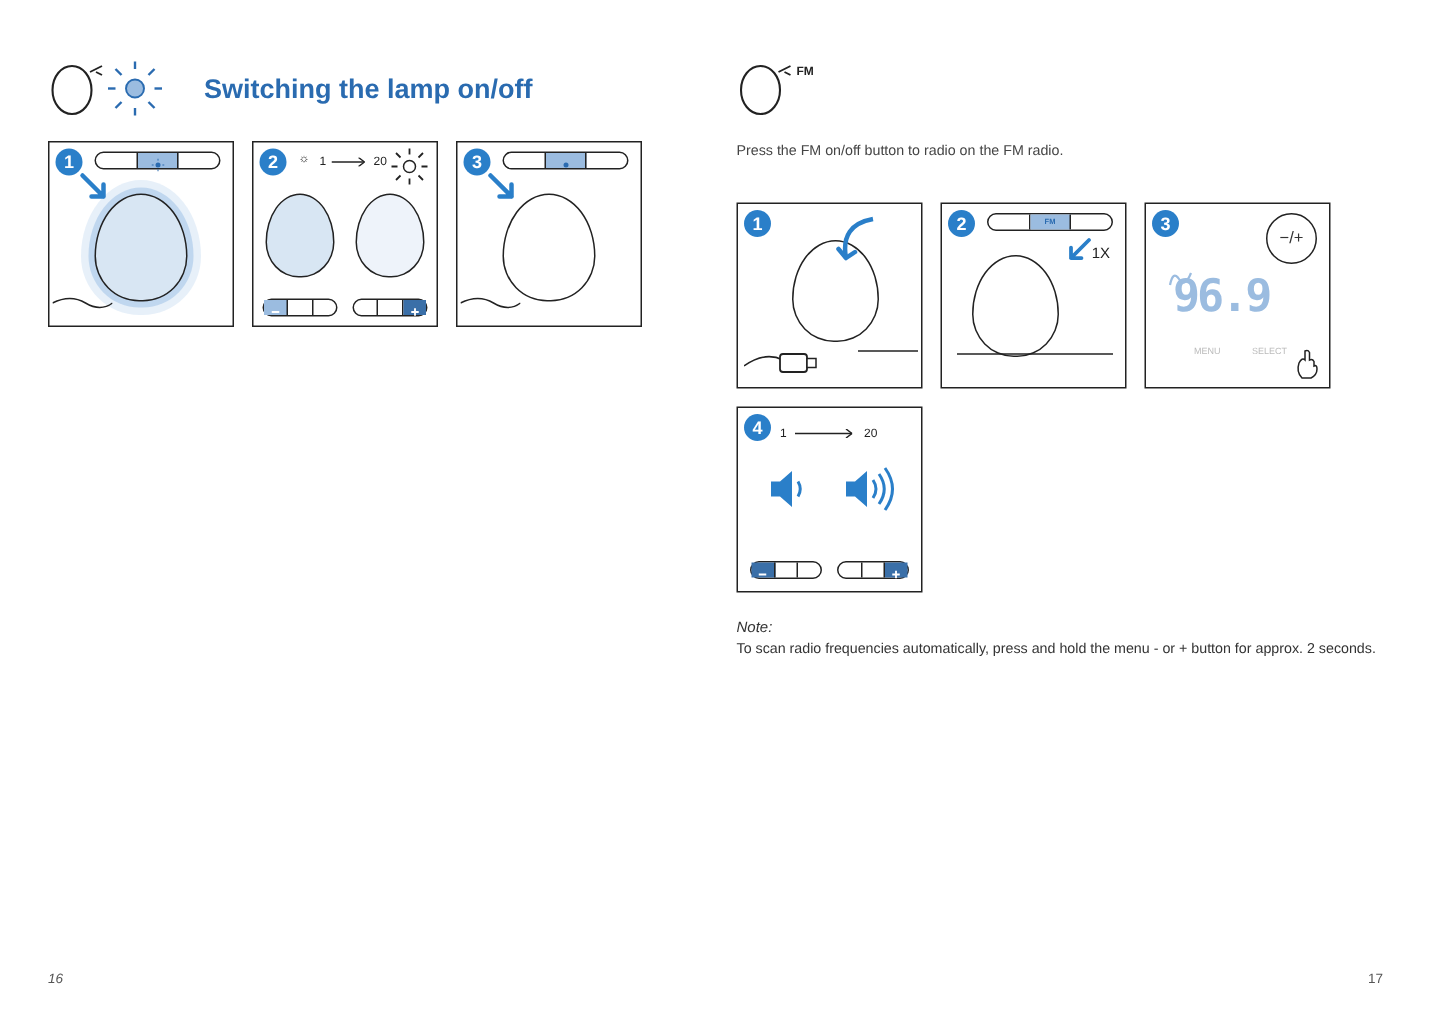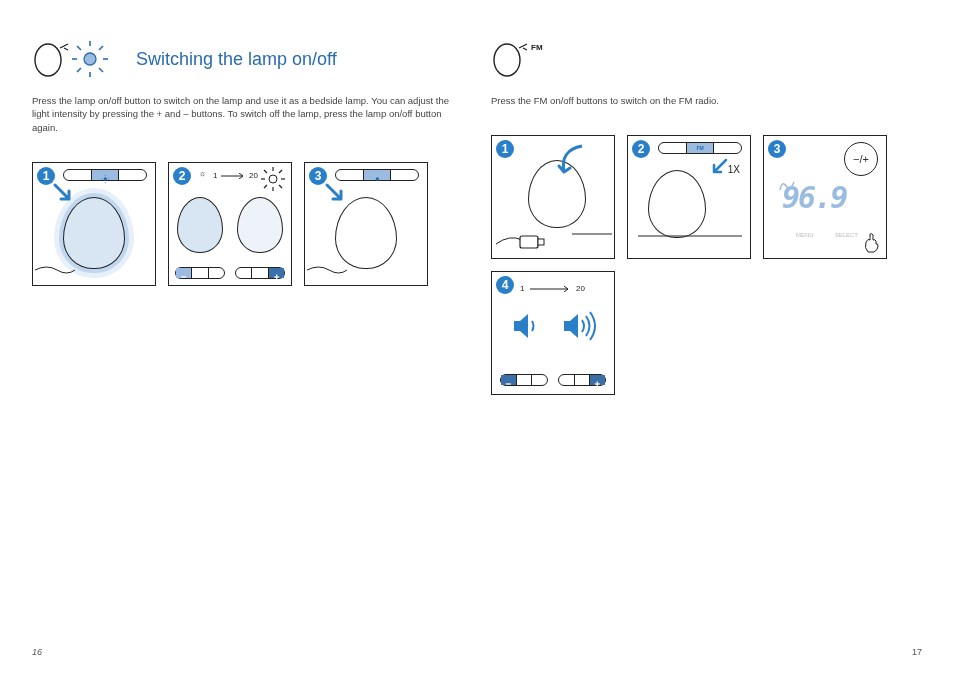--- a/index.html
+++ b/index.html
@@ -22,21 +22,21 @@
   .header {
     display: flex;
     align-items: center;
     gap: 18px;
     margin-bottom: 14px;
   }
   .header-icon { flex-shrink: 0; }
   .title {
     color: #2a6bb0;
     font-size: 18px;
-    font-weight: normal;
+    font-weight: bold;
   }
   .intro {
     font-size: 9.5px;
     line-height: 1.4;
     color: #444;
     margin-bottom: 28px;
   }
   .note-label { font-style: italic; font-size: 10px; margin-bottom: 2px; }
   .note-body { font-size: 9.5px; line-height: 1.4; }
   .steps {
@@ -115,21 +115,20 @@
         <line x1="45" y1="21" x2="40" y2="21"></line>
           <line x1="71" y1="21" x2="76" y2="21"></line>
         <line x1="49" y1="12" x2="45" y2="8"></line>
           <line x1="67" y1="12" x2="71" y2="8"></line>
         <line x1="49" y1="30" x2="45" y2="34"></line>
           <line x1="67" y1="30" x2="71" y2="34"></line>
       </g>
     </svg>
     <h2 class="title">Switching the lamp on/off</h2>
   </div>
-  <p class="intro">Press the lamp on/off button to switch on the lamp and use it as a bedside lamp. You can adjust the light intensity by pressing the + and – buttons. To switch off the lamp, press the lamp on/off button again.</p>
 
   <div class="steps">
 
     <div class="step">
       <div class="step-num">1</div>
       <div class="btnbar" style="top:6px; left:30px; width:84px;">
         <div class="seg"></div>
         <div class="seg hl">
           <svg width="100%" height="100%" viewBox="0 0 28 12">
               <circle cx="14" cy="6" r="2" fill="#2a6bb0"></circle>
@@ -214,21 +213,21 @@
 </div>
 
 <div class="page">
   <div class="header">
     <svg class="header-icon" width="76" height="42" viewBox="0 0 76 42">
       <ellipse cx="16" cy="22" rx="13" ry="16" fill="#fff" stroke="#222" stroke-width="1.4"></ellipse>
       <path d="M28 10 L36 6 M32 10 L36 12" stroke="#222" stroke-width="1.3" fill="none"></path>
       <text x="40" y="12" font-size="8" font-weight="bold" fill="#222">FM</text>
     </svg>
   </div>
-  <p class="intro">Press the FM on/off buttons to switch on the FM radio.</p>
+  <p class="intro">Press the FM on/off button to radio on the FM radio.</p>
 
   <div class="steps">
 
     <div class="step">
       <div class="step-num">1</div>
       <div class="egg" style="top:24px; left:36px; width:58px; height:68px;"></div>
       <svg style="position:absolute; top:8px; left:60px;" width="40" height="36">
         <path d="M30 2 Q8 6 12 28" stroke="#2a7fc9" stroke-width="3" fill="none"></path>
         <path d="M12 28 L7 22 M12 28 L18 24" stroke="#2a7fc9" stroke-width="3" fill="none" stroke-linecap="round"></path>
       </svg>
@@ -257,21 +256,21 @@
         <path d="M16 2 L4 14 M4 14 L4 7 M4 14 L11 14" stroke="#2a7fc9" stroke-width="2.5" fill="none" stroke-linecap="round"></path>
       </svg>
       <svg style="position:absolute; bottom:18px; left:10px; right:10px;" width="104" height="8">
           <line x1="0" y1="4" x2="104" y2="4" stroke="#222" stroke-width="1"></line>
         </svg>
     </div>
 
     <div class="step">
       <div class="step-num">3</div>
       <div style="position:absolute; top:6px; right:8px; width:34px; height:34px; border:1.2px solid #222; border-radius:50%; display:flex; align-items:center; justify-content:center; font-size:11px;">−/+</div>
-      <div style="position:absolute; top:44px; left:18px; font-size:30px; font-weight:bold; color:#9bbce0; font-family:monospace; letter-spacing:-2px;font-style:italic;">96.9</div>
+      <div style="position:absolute; top:44px; left:18px; font-size:30px; font-weight:bold; color:#9bbce0; font-family:monospace; letter-spacing:-2px;">96.9</div>
       <svg style="position:absolute; top:42px; left:14px;" width="18" height="14">
           <path d="M2 12 Q4 2 8 8 T16 4" stroke="#9bbce0" stroke-width="1.5" fill="none"></path>
         </svg>
       <div class="dlabel" style="bottom:20px; left:32px; font-size:6px; color:#bbb;">MENU</div>
       <div class="dlabel" style="bottom:20px; right:28px; font-size:6px; color:#bbb;">SELECT</div>
       <svg style="position:absolute; bottom:4px; right:4px;" width="24" height="24">
         <path d="M10 22 Q6 18 8 12 Q10 8 12 10 L12 4 Q14 3 15 5 L15 10 Q17 9 18 11 L18 14 Q20 13 20 16 Q20 20 16 22 Z" fill="#fff" stroke="#222" stroke-width="1"></path>
       </svg>
     </div>
 
@@ -304,16 +303,20 @@
         <div class="seg"></div>
         <div class="seg"></div>
         <div class="seg hl-dark"><svg width="100%" height="100%" viewBox="0 0 16 12">
               <line x1="5" y1="6" x2="11" y2="6" stroke="#fff" stroke-width="1.5"></line>
               <line x1="8" y1="3" x2="8" y2="9" stroke="#fff" stroke-width="1.5"></line>
             </svg></div>
       </div>
     </div>
   </div>
 
+  <div style="margin-top:18px;">
+    <p class="note-label">Note:</p>
+    <p class="note-body">To scan radio frequencies automatically, press and hold the menu - or + button for approx. 2 seconds.</p>
+  </div>
 </div>
 
 <div class="page-num-left">16</div>
 <div class="page-num-right">17</div>
 
 </body></html>

